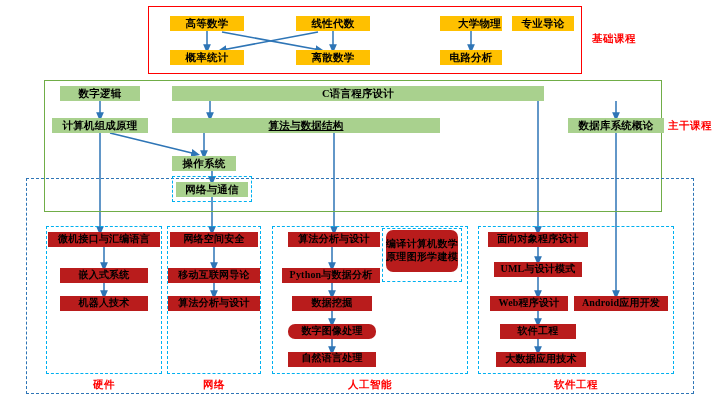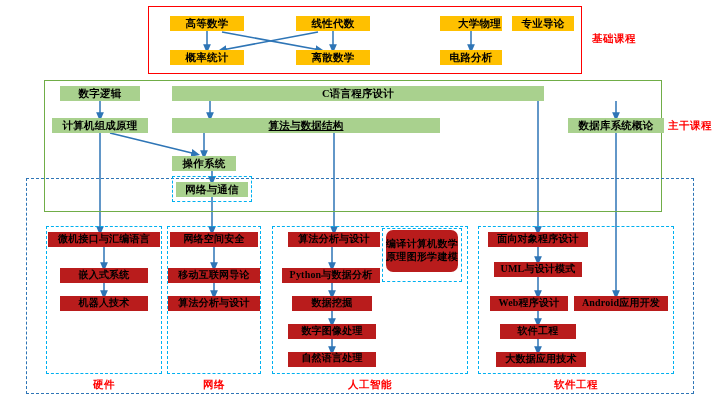--- a/index.html
+++ b/index.html
@@ -115,21 +115,21 @@
       <div class="zlabel center" style="left: 46px; width: 116px; top: 378px;">硬件</div>
       <div class="zone zone-col" style="left: 167px; top: 226px; width: 94px; height: 148px;"></div>
       <div class="box blue" style="left: 170px; top: 232px; width: 88px; height: 15px;">网络空间安全</div>
       <div class="box blue" style="left: 168px; top: 268px; width: 92px; height: 15px;">移动互联网导论</div>
       <div class="box blue" style="left: 168px; top: 296px; width: 92px; height: 15px;">算法分析与设计</div>
       <div class="zlabel center" style="left: 167px; width: 94px; top: 378px;">网络</div>
       <div class="zone zone-col" style="left: 272px; top: 226px; width: 196px; height: 148px;"></div>
       <div class="box blue" style="left: 288px; top: 232px; width: 92px; height: 15px;">算法分析与设计</div>
       <div class="box blue" style="left: 282px; top: 268px; width: 98px; height: 15px;">Python与数据分析</div>
       <div class="box blue" style="left: 292px; top: 296px; width: 80px; height: 15px;">数据挖掘</div>
-      <div class="box blue" style="left: 288px; top: 324px; width: 88px; height: 15px;">数字图像处理</div>
+      <div class="box blue" style="left: 288px; top: 324px; width: 88px; height: 15px; border-radius: 7px;">数字图像处理</div>
       <div class="box blue" style="left: 288px; top: 352px; width: 88px; height: 15px; font-family: Liberation Mono, monospace;">自然语言处理</div>
       <div class="zone zone-side" style="left: 382px; top: 228px; width: 80px; height: 54px;"></div>
       <div class="box blue multi" style="left: 386px; top: 230px; width: 72px; height: 42px;">
         <span>编译原理</span>
         <span>计算机图形学</span>
         <span>数学建模</span>
       </div>
       <div class="zlabel center" style="left: 272px; width: 196px; top: 378px;">人工智能</div>
       <div class="zone zone-col" style="left: 478px; top: 226px; width: 196px; height: 148px;"></div>
       <div class="box blue" style="left: 488px; top: 232px; width: 100px; height: 15px; font-family: Liberation Serif, serif;">面向对象程序设计</div>

